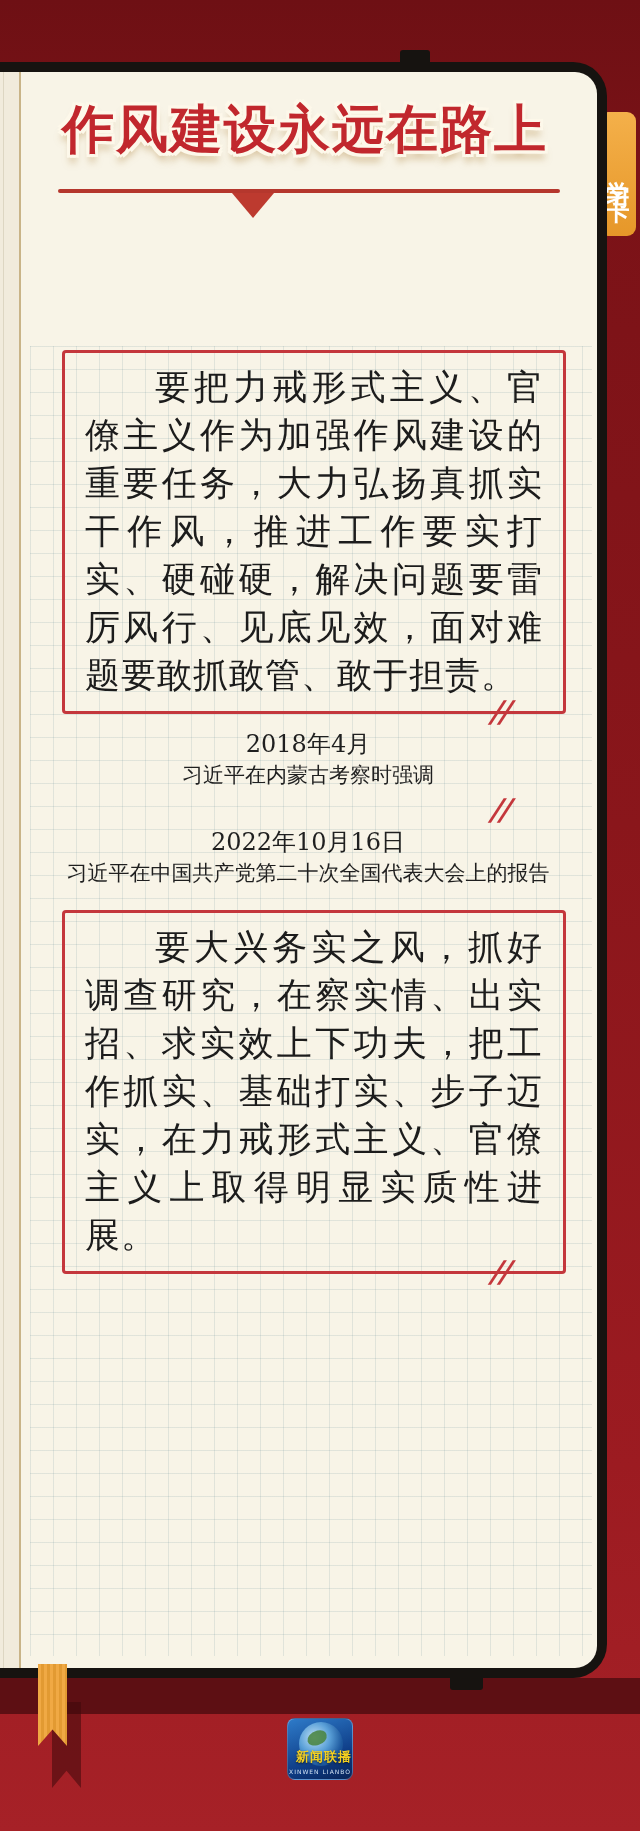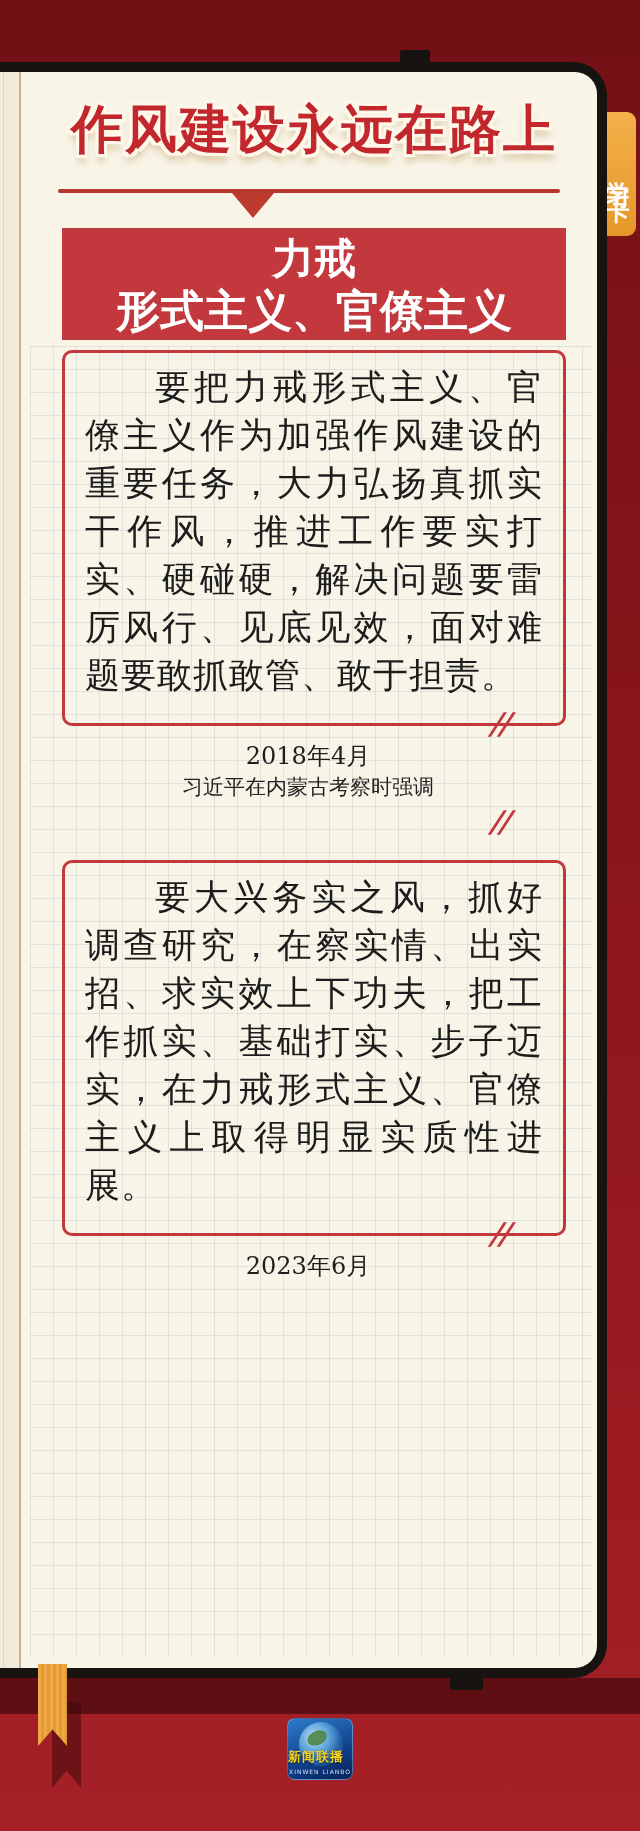--- a/index.html
+++ b/index.html
@@ -29,40 +29,40 @@
     background:#F1EBDC; border-right:2px solid #C9B488; }
   .page-line { position:absolute; left:3px; top:0; width:1px; height:100%; background:#DDD6C2; }
 
   .grid { position:absolute; left:30px; top:346px; width:562px; height:1310px; z-index:4;
     background-image:
       linear-gradient(to right, rgba(110,145,155,0.17) 1px, transparent 1px),
       linear-gradient(to bottom, rgba(110,145,155,0.17) 1px, transparent 1px);
     background-size:23px 23px; }
 
   .title { position:absolute; left:62px; top:95px; width:504px; z-index:5;
-    text-align:center; font-size:52px; font-weight:bold; letter-spacing:2px; color:#C1272D;
+    text-align:left; font-size:52px; font-weight:bold; letter-spacing:2px; color:#C1272D;
     text-shadow:
       -3px -3px 0 #FDF8EA, 3px -3px 0 #FDF8EA, -3px 3px 0 #FDF8EA, 3px 3px 0 #FDF8EA,
       -3px 0 0 #FDF8EA, 3px 0 0 #FDF8EA, 0 -3px 0 #FDF8EA, 0 3px 0 #FDF8EA,
       0 8px 7px rgba(186,150,90,0.55); }
 
   .divider { position:absolute; left:58px; top:189px; width:502px; height:4px;
     background:#B5372D; border-radius:2px; z-index:5; }
   .tri { position:absolute; left:232px; top:193px; width:0; height:0; z-index:5;
     border-left:21px solid transparent; border-right:21px solid transparent;
     border-top:25px solid #BD3A2F; }
 
   .banner { position:absolute; left:62px; top:228px; width:504px; height:112px; z-index:5;
     background:#C2383C; color:#FFFFFF; text-align:center; }
   .banner .l1 { font-size:42px; font-weight:bold; line-height:52px; margin-top:5px; }
   .banner .l2 { font-size:44px; font-weight:bold; line-height:52px; }
 
   .content { position:absolute; left:62px; top:350px; width:504px; z-index:5; }
   .section { margin-bottom:22px; }
-  .qblock { border:3px solid #C4373C; border-radius:10px; padding:10px 20px 24px; }
+  .qblock { border:3px solid #C4373C; border-radius:4px; padding:10px 20px 12px; }
   .qtext { font-size:35px; line-height:48px; letter-spacing:1px; color:#1C1C1C;
     text-indent:2em; text-align:justify; }
   .qmark { text-align:right; margin:-20px 56px 0 0; height:34px;
     color:#C4373C; font-size:30px; font-weight:bold; font-style:italic;
     letter-spacing:-2px; transform:skewX(-8deg); }
   .attr { text-align:center; padding-right:12px; color:#1F1F1F; }
   .attr-date { font-size:24px; line-height:32px; }
   .attr-src { font-size:21px; line-height:30px; white-space:nowrap; }
 
   
@@ -73,21 +73,21 @@
     background:repeating-linear-gradient(90deg,#F0A944 0 3px,#E29A32 3px 6px);
     clip-path:polygon(0 0,100% 0,100% 100%,50% 80%,0 100%); }
 
   .logo { position:absolute; left:287px; top:1718px; width:66px; height:62px; z-index:4;
     border-radius:8px; overflow:hidden; border:1px solid rgba(255,255,255,0.25);
     background:linear-gradient(160deg,#2E7BC9 0%,#0E3C86 65%,#082357 100%); }
   .globe { position:absolute; left:11px; top:3px; width:44px; height:44px; border-radius:50%;
     background:radial-gradient(circle at 35% 35%, #BFE0F5 0%, #5AA0D8 38%, #1E5AA0 68%, #0B3470 100%); }
   .globe::after { content:""; position:absolute; left:8px; top:9px; width:20px; height:14px;
     border-radius:60% 40% 55% 45%; background:rgba(72,130,60,0.85); transform:rotate(-15deg); }
-  .logo-name { position:absolute; left:0; bottom:13px; width:100%; text-align:left;
+  .logo-name { position:absolute; left:0; bottom:13px; width:100%; text-align:right;
     color:#F5D01F; font-size:13px; font-weight:bold; letter-spacing:1px;
     font-family:"DejaVu Sans","Liberation Sans",sans-serif;
     text-shadow:0 1px 2px rgba(0,0,0,0.6); }
   .logo-sub { position:absolute; left:0; bottom:4px; width:100%; text-align:center;
     color:#CFE0F2; font-size:6px; letter-spacing:1px;
     font-family:"DejaVu Sans","Liberation Sans",sans-serif; }
 </style>
 </head>
 <body>
 
@@ -107,49 +107,48 @@
     <div class="page-line"></div>
   </div>
 
   <div class="grid"></div>
 
   <div class="title">作风建设永远在路上</div>
 
   <div class="divider"></div>
   <div class="tri"></div>
 
-  <div class="banner">
-    <div class="l1">力戒</div>
-    <div class="l2">形式主义、官僚主义</div>
-  </div>
 
   <div class="content">
 
     <div class="section">
       <div class="qblock">
         <p class="qtext">要把力戒形式主义、官僚主义作为加强作风建设的重要任务，大力弘扬真抓实干作风，推进工作要实打实、硬碰硬，解决问题要雷厉风行、见底见效，面对难题要敢抓敢管、敢于担责。</p>
       </div>
       <div class="qmark">//</div>
       <div class="attr">
         <div class="attr-date">2018年4月</div>
         <div class="attr-src">习近平在内蒙古考察时强调</div>
       </div>
     </div>
 
     <div class="section">
       <div class="qmark">//</div>
+      <div class="attr">
+        <div class="attr-date">2022年10月16日</div>
+        <div class="attr-src">习近平在中国共产党第二十次全国代表大会上的报告</div>
+      </div>
     </div>
 
     <div class="section">
       <div class="qblock">
         <p class="qtext">要大兴务实之风，抓好调查研究，在察实情、出实招、求实效上下功夫，把工作抓实、基础打实、步子迈实，在力戒形式主义、官僚主义上取得明显实质性进展。</p>
       </div>
       <div class="qmark">//</div>
       <div class="attr">
-        <div class="attr-date">2023年6月</div>
       </div>
     </div>
 
   </div>
 
   <div class="ribbon-shadow"></div>
   <div class="ribbon"></div>
 
   <div class="logo">
     <div class="globe"></div>

